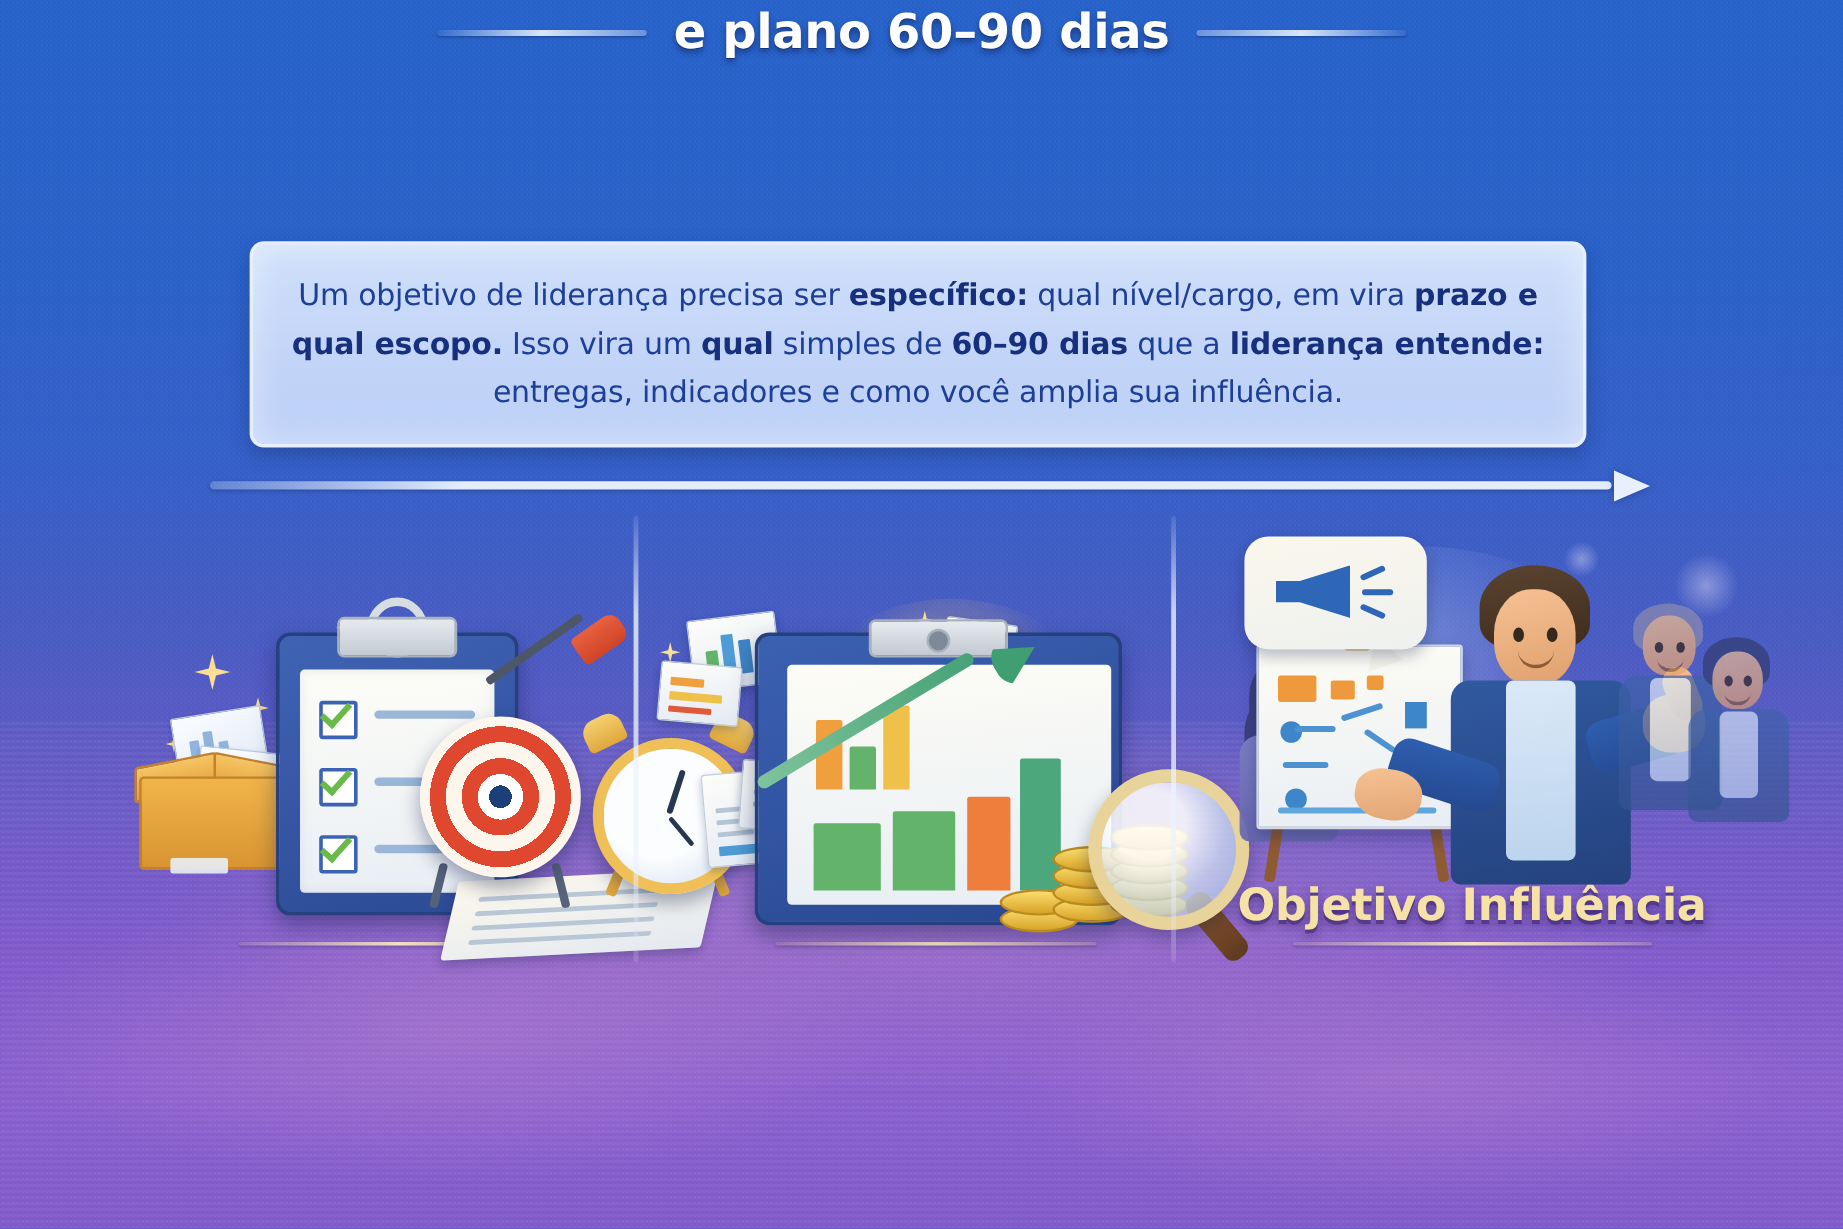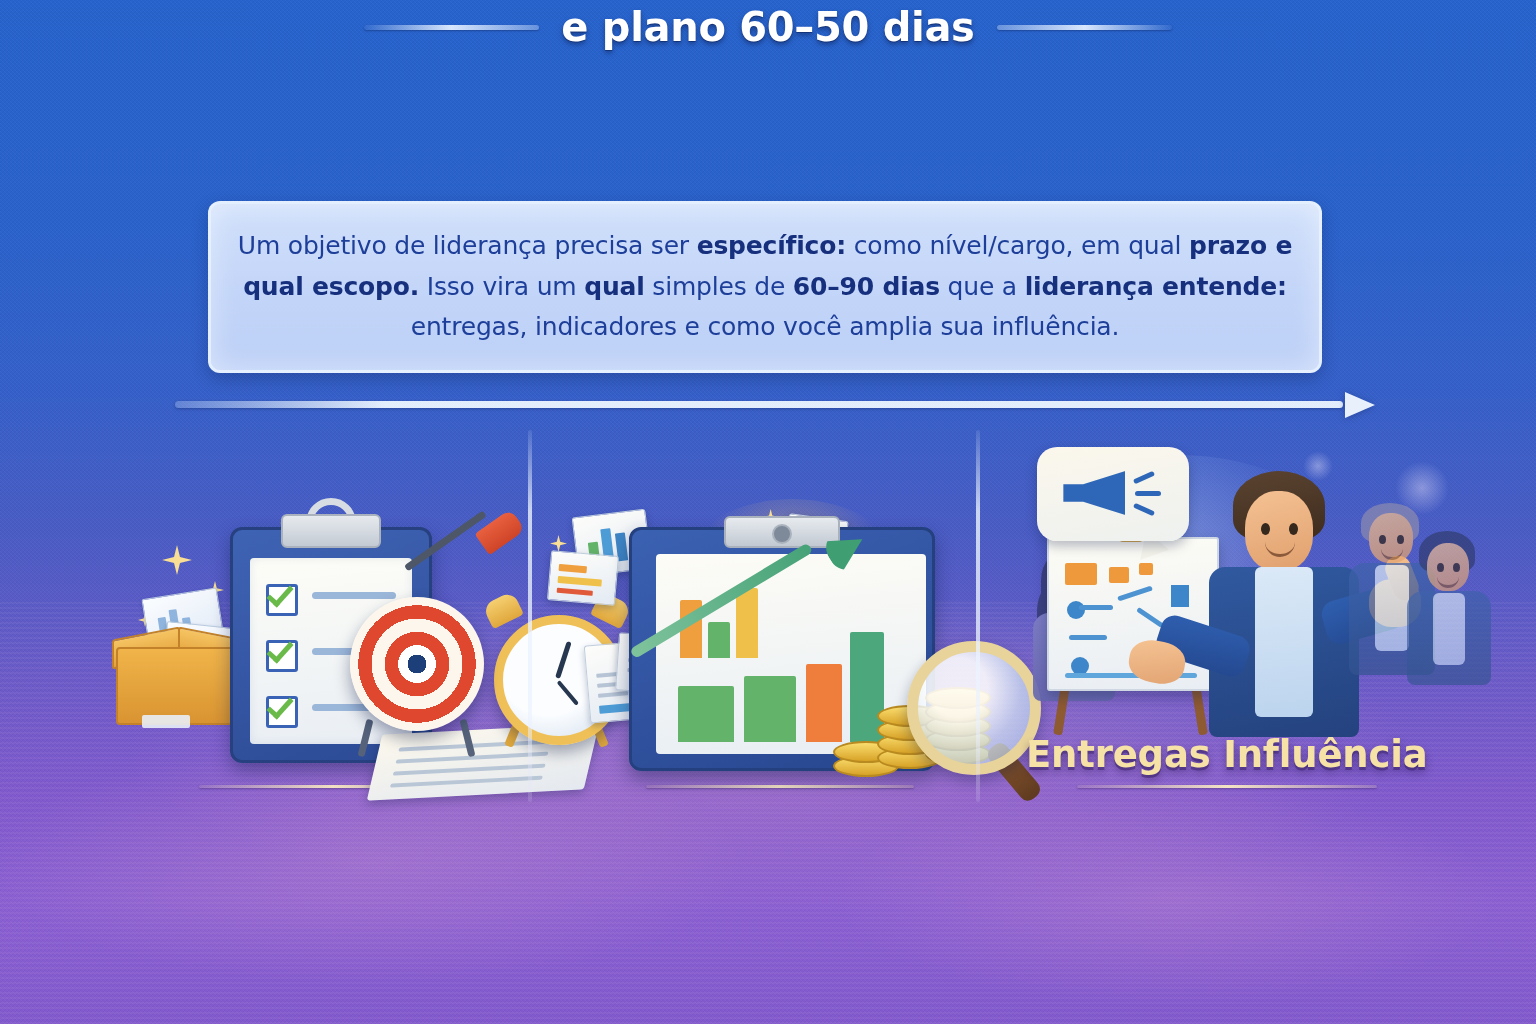--- a/index.html
+++ b/index.html
@@ -245,27 +245,27 @@
   .thumb{position:absolute;width:26px;height:46px;border-radius:14px;background:linear-gradient(165deg,#f6c494,#e0a06f);transform:rotate(-22deg);}
 </style>
 </head>
 <body>
 
 <div id="stage">
 
   <div class="header">
     <div class="subrow">
       <span class="subrule"></span>
-      <span class="subtitle">e plano 60–50 dias</span>
+      <span class="subtitle">e plano 60–90 dias</span>
       <span class="subrule right"></span>
     </div>
   </div>
 
   <div class="intro">
-    <p class="intro-text" id="intro-text"><span>Um objetivo de liderança precisa ser </span><b>específico:</b><span> como nível/cargo, em qual </span><b>prazo e qual escopo.</b><span> Isso vira um </span><b>qual</b><span> simples de </span><b>60–90 dias</b><span> que a </span><b>liderança entende:</b><span> entregas, indicadores e como você amplia sua influência.</span></p>
+    <p class="intro-text" id="intro-text"><span>Um objetivo de liderança precisa ser </span><b>específico:</b><span> qual nível/cargo, em vira </span><b>prazo e qual escopo.</b><span> Isso vira um </span><b>qual</b><span> simples de </span><b>60–90 dias</b><span> que a </span><b>liderança entende:</b><span> entregas, indicadores e como você amplia sua influência.</span></p>
   </div>
 
   <div class="arrow-wrap">
     <span class="arrow-line"></span>
     <span class="arrow-head"></span>
   </div>
 
   <div class="panels">
     <span class="divider d1"></span>
     <span class="divider d2"></span>
@@ -486,17 +486,17 @@
           <span class="eye" style="left:26px;top:30px;"></span>
             <span class="eye" style="left:42px;top:30px;"></span>
           <span class="smile" style="left:26px;top:42px;"></span>
           <span class="torso" style="left:-4px;top:58px;width:84px;height:94px;background:linear-gradient(175deg,#3f63ac,#33538f);"></span>
           <span class="shirt" style="left:22px;top:60px;width:32px;height:72px;"></span>
         </div>
 
         <span class="glow" style="left:392px;top:20px;width:54px;height:54px;background:radial-gradient(circle,rgba(226,218,246,.45),rgba(226,218,246,0) 70%);"></span>
         <span class="glow" style="left:300px;top:10px;width:30px;height:30px;background:radial-gradient(circle,rgba(240,232,252,.40),rgba(240,232,252,0) 70%);"></span>
       </div>
-      <div class="plabel">Entregas Influência</div>
+      <div class="plabel">Objetivo Influência</div>
       <div class="plabel-rule"></div>
     </div>
   </div>
 </div>
 
 </body></html>

